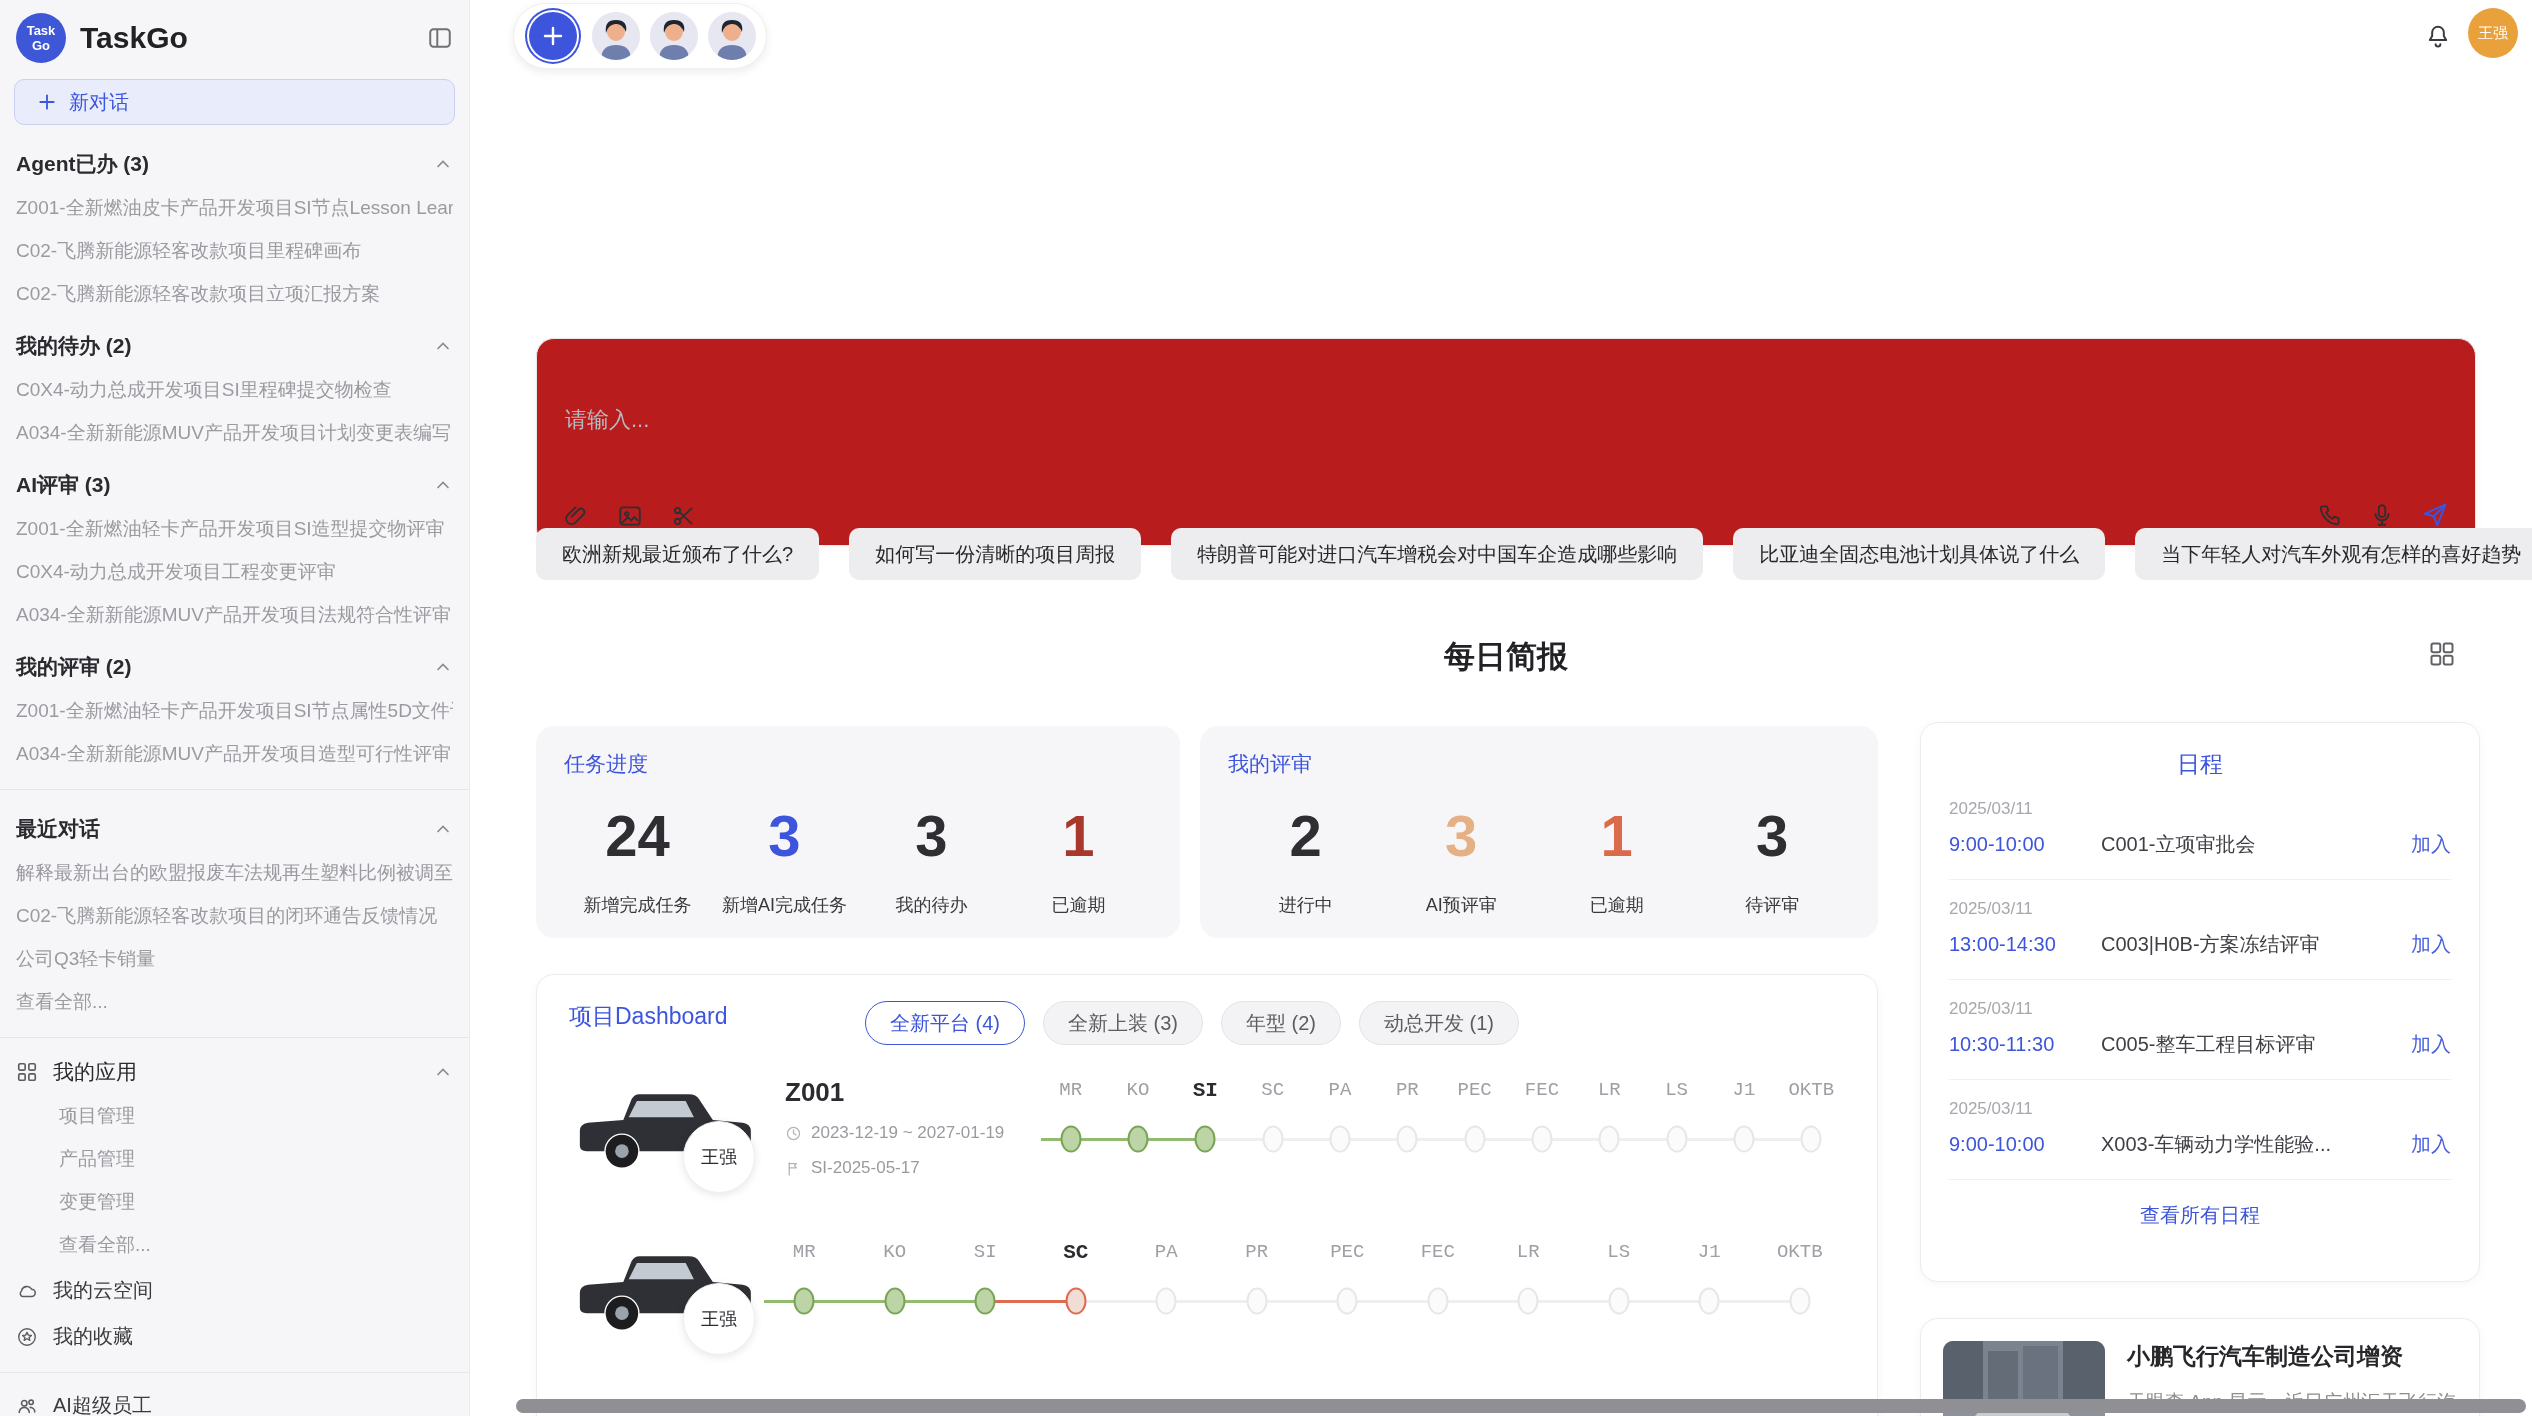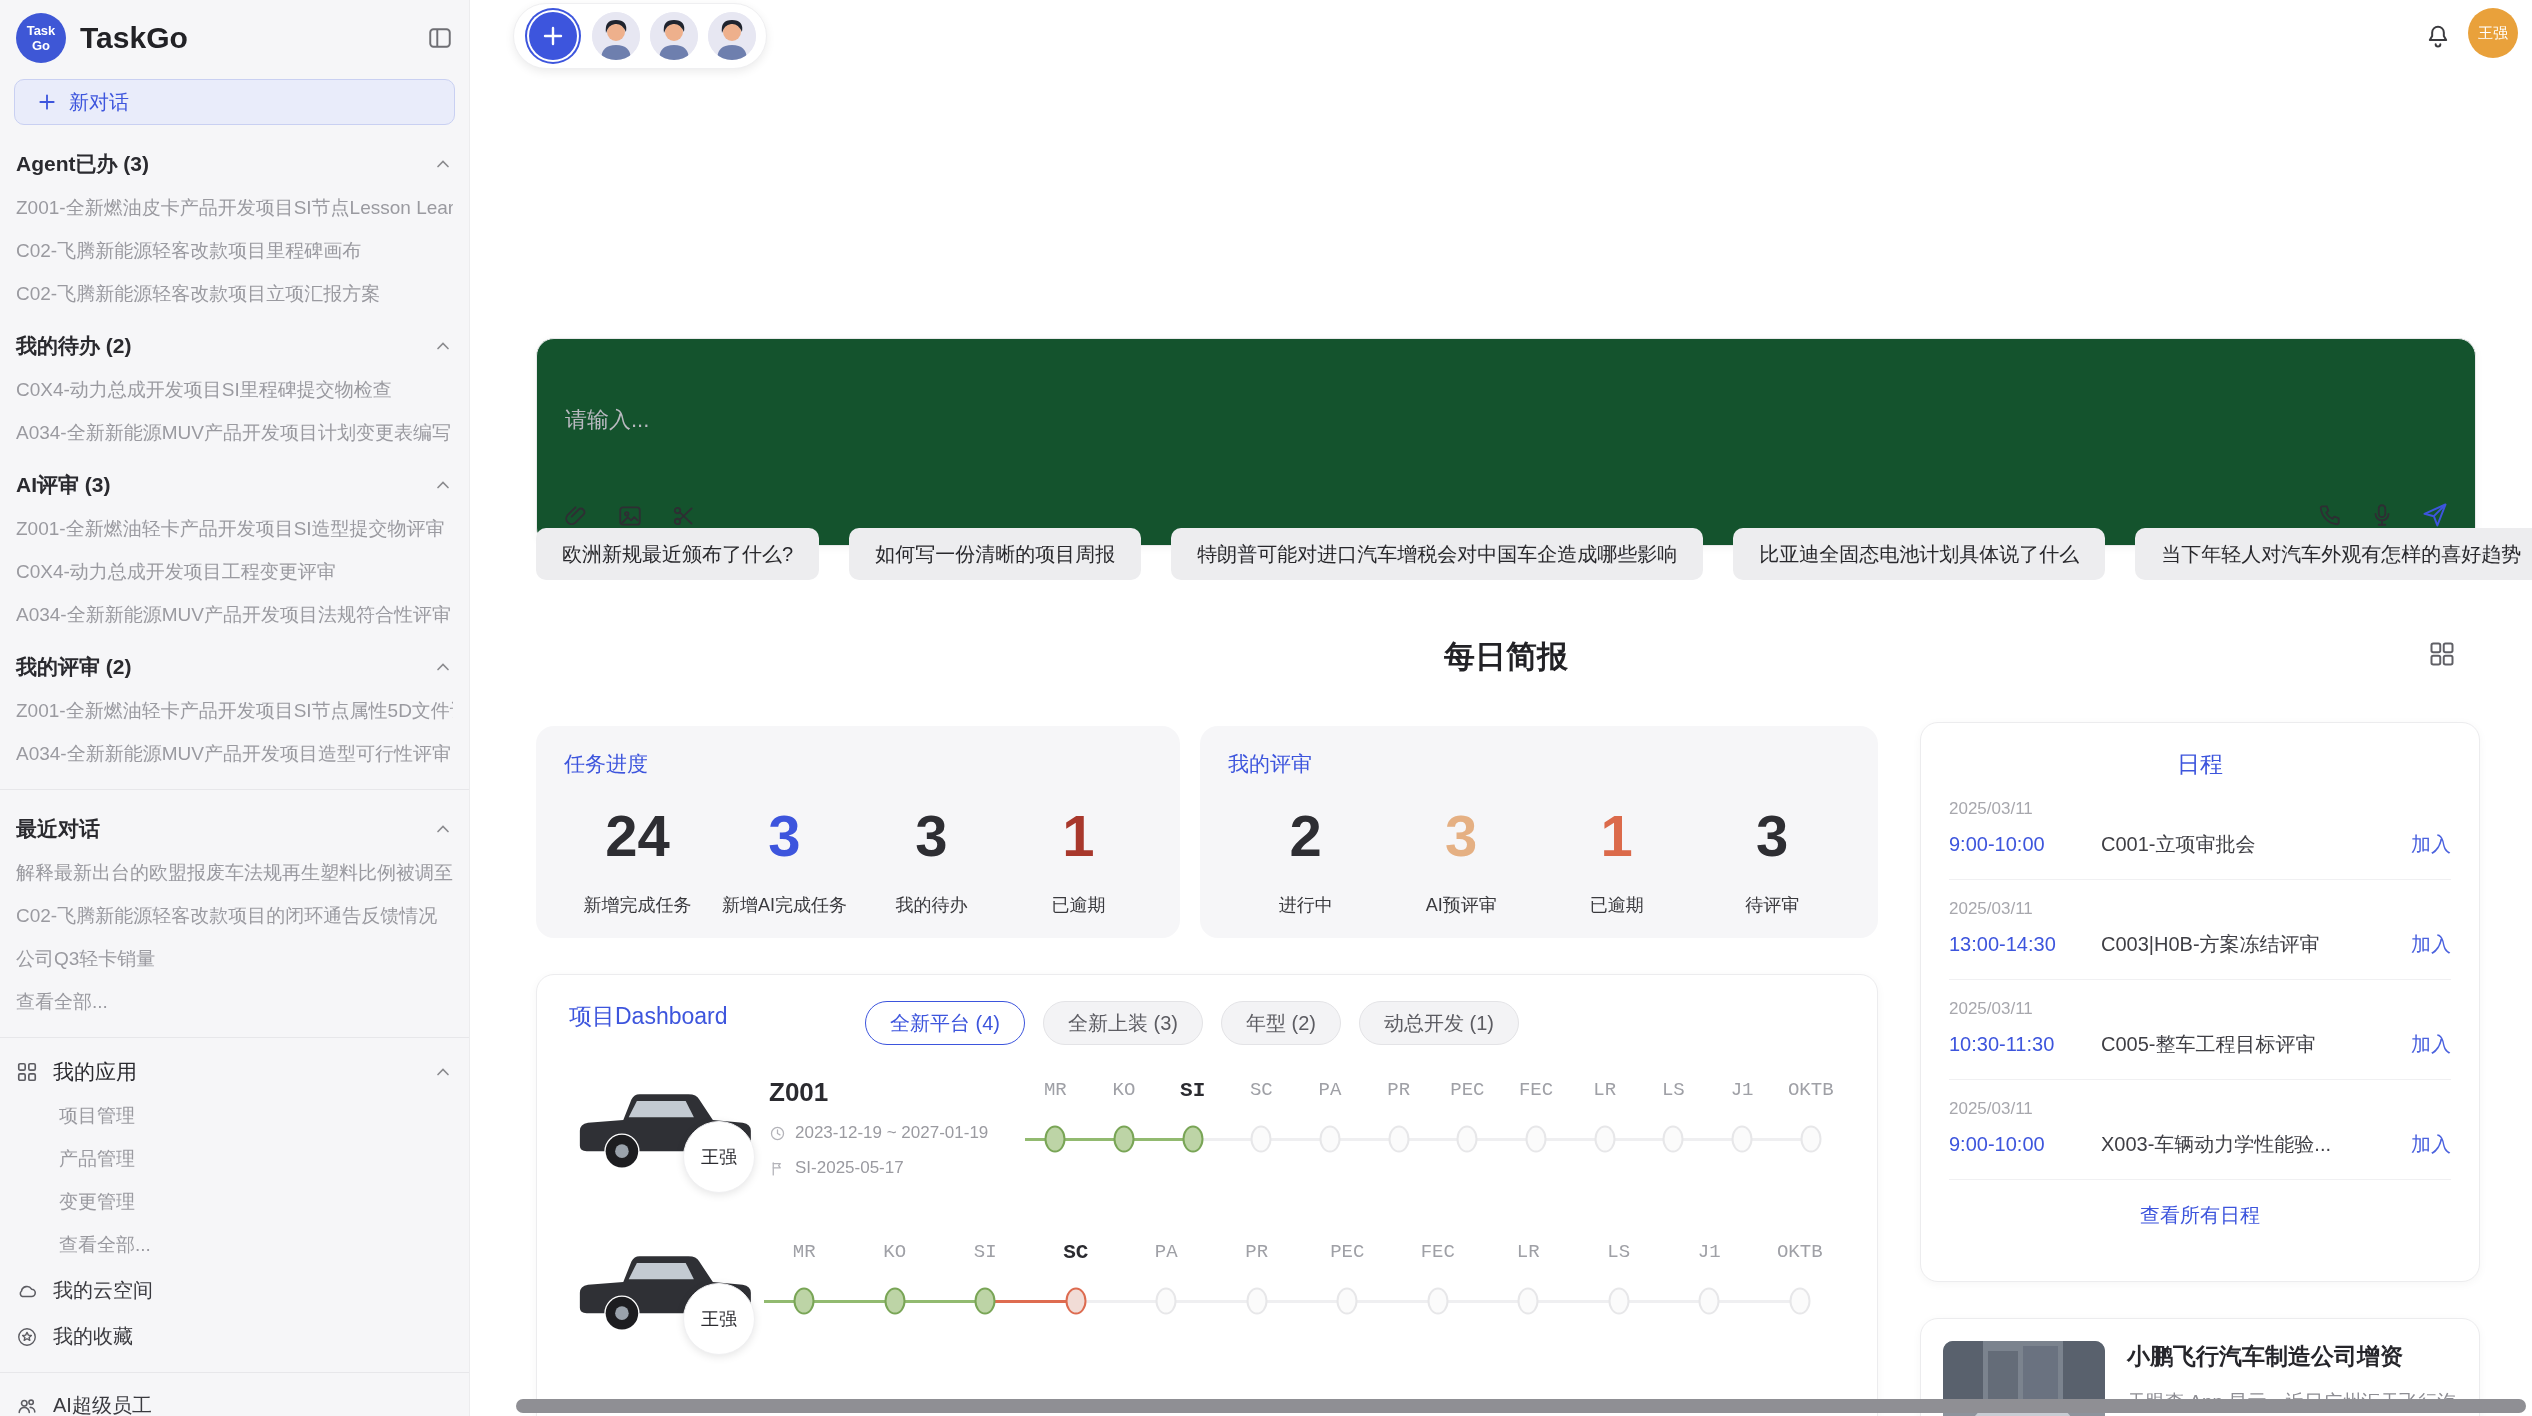--- a/index.html
+++ b/index.html
@@ -49,21 +49,21 @@
   .user-badge { position:absolute; right:14px; top:8px; width:50px; height:50px; border-radius:50%;
     background:#e9a13b; color:#fff; font-size:15px; display:flex; align-items:center;
     justify-content:center; cursor:pointer; }
 
   .greet { position:absolute; left:66px; top:192px; display:flex; align-items:center; gap:28px; }
   .greet-avatar { width:124px; height:124px; border-radius:50%; overflow:hidden; background:#e7e7f2; }
   .greet-text { font-size:38px; font-weight:700; color:#3d4fd8; letter-spacing:1px; }
 
   .input-card { position:absolute; left:66px; top:338px; width:1940px; height:208px;
     border:1px solid #e8e8ea; border-radius:18px; box-shadow:0 2px 10px rgba(0,0,0,.04);
-    background:#14532d; cursor:text; }
+    background:#b91c1c; cursor:text; }
   .placeholder { position:absolute; left:28px; top:66px; font-size:22px; color:#b9b9c0; }
   .left-icons { position:absolute; left:26px; bottom:16px; display:flex; gap:28px;
     color:#2e2e33; align-items:center; }
   .right-icons { position:absolute; right:26px; bottom:16px; display:flex; gap:26px;
     color:#2e2e33; align-items:center; }
   .icon-btn { cursor:pointer; }
   .send { color:#3d55dd; }
 
   .chips { position:absolute; left:66px; top:528px; width:1950px; display:flex; gap:30px; }
   .chip { height:52px; line-height:52px; padding:0 26px; background:#ededef; border-radius:10px;
@@ -91,21 +91,21 @@
   .tabs { display:flex; gap:18px; }
   .tab { height:44px; line-height:42px; padding:0 24px; border-radius:22px; background:#f3f3f5;
     color:#5c5c62; font-size:20px; border:1px solid #e3e3e6; white-space:nowrap; cursor:pointer; }
   .tab.active { background:#fff; border-color:#3d55dd; color:#3d55dd; }
 
   .proj-row { display:flex; align-items:flex-start; margin-top:30px; height:132px; }
   .truck-wrap { width:190px; height:122px; position:relative; flex:none; }
   .owner-badge { position:absolute; left:114px; top:46px; width:72px; height:72px; border-radius:50%;
     background:#fff; border:1px solid #f0f0f2; box-shadow:0 2px 8px rgba(0,0,0,.10);
     display:flex; align-items:center; justify-content:center; font-size:18px; color:#2b2b30; z-index:3; }
-  .proj-info { width:252px; margin-left:10px; flex:none; }
+  .proj-info { width:252px; margin-left:26px; flex:none; }
   .proj-code { font-size:26px; font-weight:700; color:#2b2b30; margin-top:2px; }
   .meta { display:flex; align-items:center; gap:9px; margin-top:15px; color:#9a9aa0; font-size:17px; }
   .meta .icon { color:#b3b3b9; flex:none; }
   .timeline { flex:1; display:flex; margin-top:4px; }
   .ms-cell { flex:1; display:flex; flex-direction:column; align-items:center; }
   .ms-label { font-size:19px; color:#9fa0a6; height:28px;font-family:Liberation Mono, monospace; }
   .ms-label.current { color:#2b2b30; font-weight:700; font-size:21px; }
   .dotrow { position:relative; width:100%; height:44px; margin-top:10px; }
   .dot { position:absolute; left:50%; top:50%; transform:translate(-50%,-50%); width:21px; height:27px;
     border-radius:50%; background:#fbfbfb; border:2px solid #e7e7e9; z-index:2; }

